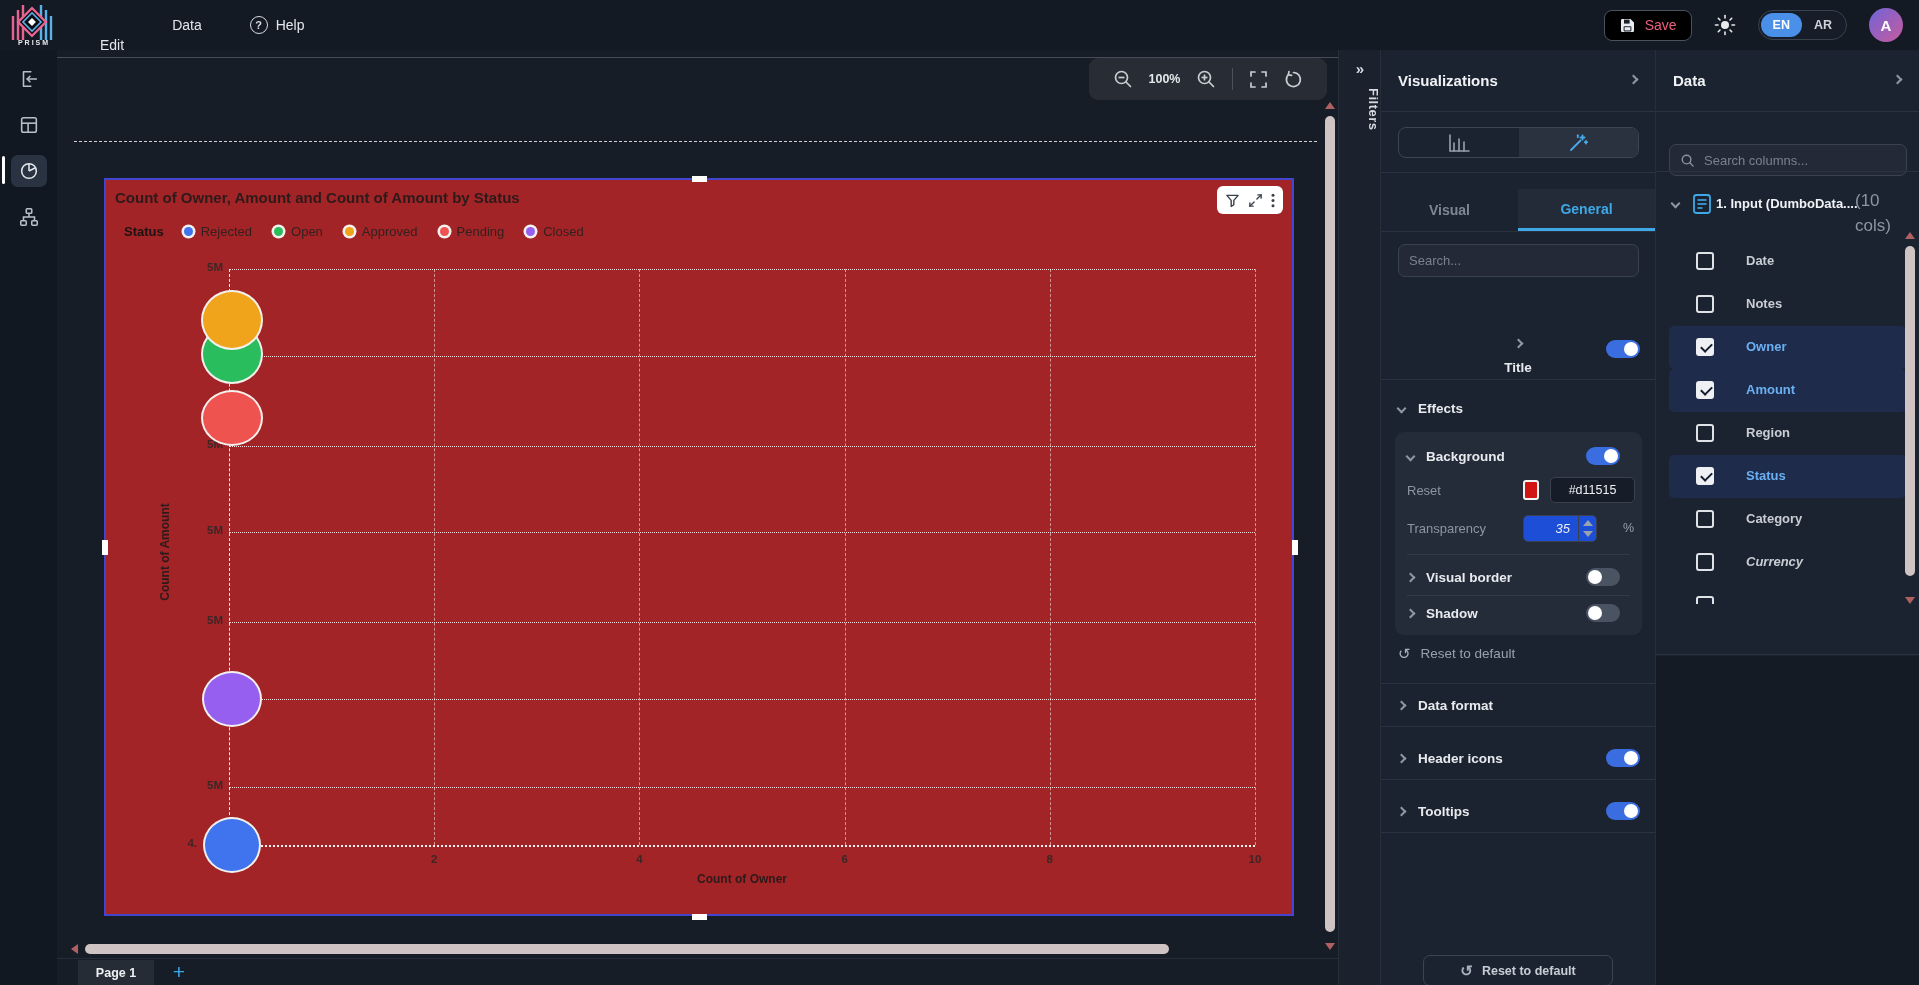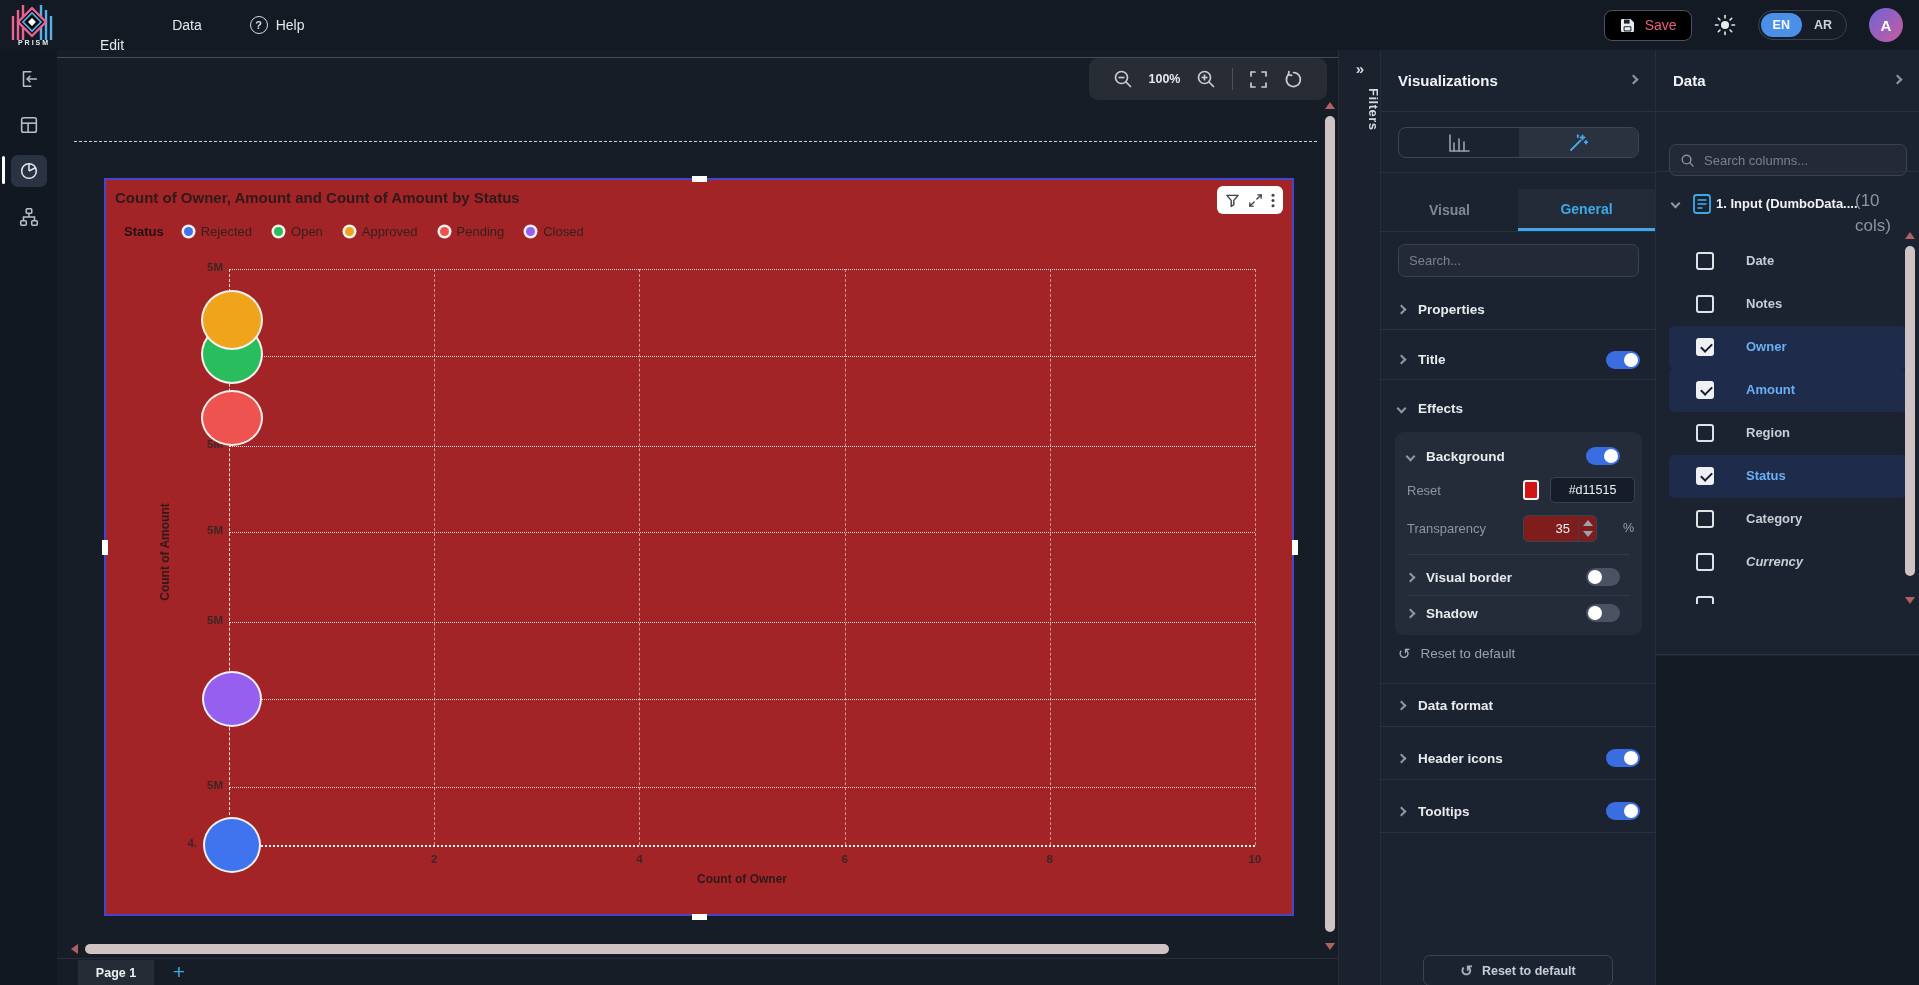--- a/index.html
+++ b/index.html
@@ -125,22 +125,22 @@
   .toggle.on { background:#3a6de0; }
   .toggle.on::after { left:18px; }
   .fx-card { position:absolute; left:14px; top:382px; width:247px; height:203px; background:#242b39; border-radius:9px; }
   .fx-row { position:absolute; left:12px; right:12px; height:32px; display:flex; align-items:center; gap:12px; }
   .fx-row .lbl { font-size:13.5px; font-weight:bold; color:#e8ebee; }
   .fx-row .glabel { font-size:13px; color:#8d95a1; }
   .fx-div { position:absolute; left:12px; right:12px; border-top:1px solid #323a48; }
   .swatch { position:absolute; left:116px; width:16px; height:20px; background:#d11515; border:2px solid #f2f3f5; border-radius:3px; }
   .hex-box { position:absolute; left:143px; width:85px; height:26px; background:#161c28; border:1px solid #3a4250;
              border-radius:5px; color:#eef0f3; font-size:12.5px; display:flex; align-items:center; justify-content:center; }
-  .num-box { position:absolute; left:116px; width:74px; height:27px; background:#7f1d1d; border:1px solid #3a4250;
-             border-radius:5px; color:#eef0f3; font-size:13px; }
+  .num-box { position:absolute; left:116px; width:74px; height:27px; background:#1d4ed8; border:1px solid #3a4250;
+             border-radius:5px; color:#eef0f3; font-size:13px;font-style:italic; }
   .num-val { position:absolute; right:26px; top:5px; }
   .spin { position:absolute; right:0; top:0; width:18px; height:100%; border-left:1px solid #3a4250; }
   .spin .up, .spin .dn { position:absolute; left:4px; width:0; height:0; border-left:5px solid transparent; border-right:5px solid transparent; }
   .spin .up { top:4px; border-bottom:6px solid #9aa3ad; }
   .spin .dn { bottom:4px; border-top:6px solid #9aa3ad; }
   .pct { position:absolute; left:216px; font-size:12.5px; color:#98a0ab; }
   .reset-link { position:absolute; left:17px; top:596px; display:flex; align-items:center; gap:10px;
                 color:#99a1ad; font-size:13.5px; cursor:pointer; }
   .reset-btn { position:absolute; left:42px; top:905px; width:190px; height:31px; border:1px solid #3c4450;
                border-radius:7px; display:flex; align-items:center; justify-content:center; gap:9px;
@@ -458,25 +458,21 @@
 
     <div class="tabs">
       <div class="tab">Visual</div>
       <div class="tab active">General</div>
     </div>
 
     <div class="search-box" style="left:17px; top:194px; width:241px; height:33px;">
       <span class="ph">Search...</span>
     </div>
 
-    <div class="sec-row" style="top:240px;">
-      <span class="chev r"></span>
-      <span class="lbl">Properties</span>
-    </div>
-    <div class="sec-row" style="top:290px;">
+    <div class="sec-row" style="top:290px;flex-direction:column;">
       <span class="chev r"></span>
       <span class="lbl">Title</span>
       <span class="toggle on"></span>
     </div>
     <div class="sec-row nb" style="top:340px; height:36px;">
       <span class="chev d"></span>
       <span class="lbl">Effects</span>
     </div>
 
     <div class="fx-card">

